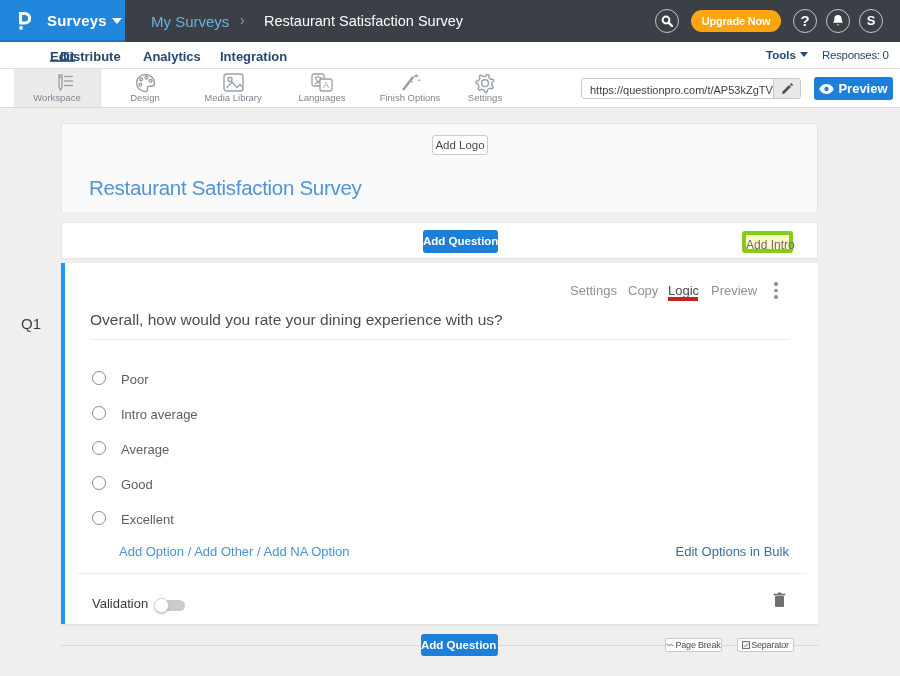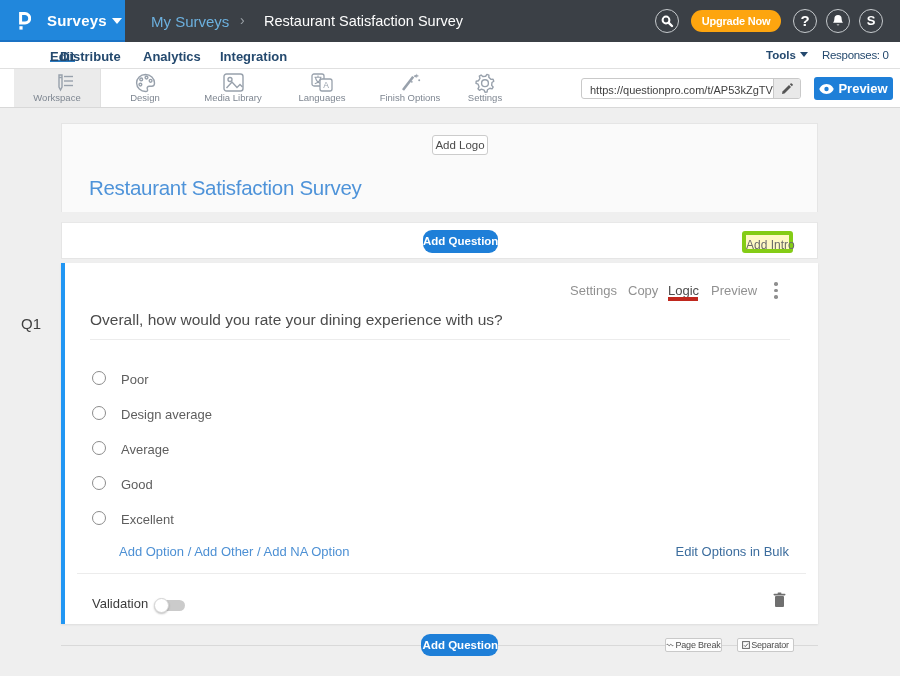--- a/index.html
+++ b/index.html
@@ -36,21 +36,21 @@
 #urlbox .txt { position:absolute; left:8px; top:4.5px; font-size:11px; color:#3f3f3f; white-space:nowrap; overflow:hidden; width:183px; }
 #urlbox .pen { position:absolute; right:0; top:0; width:27px; height:19px; background:#e9e9e9; border-left:1px solid #c9c9c9; border-radius:0 2px 2px 0; text-align:center; }
 #previewbtn { position:absolute; left:814px; top:8px; width:79px; height:23px; background:#1e7fd8; border-radius:3px; color:#fff; font-size:13px; font-weight:bold; text-align:center; line-height:23px; }
 
 
 #content { position:absolute; left:0; top:108px; width:900px; height:568px; background:#efefef; }
 #card-header { position:absolute; left:61px; top:15px; width:757px; height:89px; background:#fafafa; border:1px solid #e5e5e5; border-bottom:none; }
 #addlogo { position:absolute; left:370px; top:11px; width:56px; height:20px; background:#fff; border:1px solid #ccc; border-radius:3px; font-size:11.5px; color:#4a4a4a; text-align:center; line-height:18px; }
 #card-title { position:absolute; left:27px; top:52px; font-size:20.5px; color:#4e93d9; letter-spacing:-0.3px; }
 #row-addq1 { position:absolute; left:61px; top:114px; width:757px; height:37px; background:#fff; border:1px solid #e5e5e5; border-top:1px solid #e8e8e8; }
-.bluebtn { background:#1e7fd8; border-radius:9px; color:#fff; font-size:11.5px; font-weight:bold; text-align:right; white-space:nowrap; }
+.bluebtn { background:#1e7fd8; border-radius:3px; color:#fff; font-size:11.5px; font-weight:bold; text-align:left; white-space:nowrap; }
 #addq1 { position:absolute; left:361px; top:7px; width:75px; height:23px; line-height:23px; }
 #addintro { position:absolute; left:680px; top:8px; width:51px; white-space:nowrap; height:22px; background:#fef9c3; border:4px solid #84cc16; border-radius:3px; font-size:12px; color:#6a6a6a; text-align:center; line-height:20px; }
 
 
 #qcard { position:absolute; left:61px; top:155px; width:757px; height:361px; background:#fff; border-left:4px solid #2196f3; box-shadow:0 1px 2px rgba(0,0,0,0.08); }
 #q1label { position:absolute; left:21px; top:315px; font-size:15px; color:#3f3f3f; z-index:5; }
 .qact { position:absolute; top:20px; font-size:13px; color:#919191; }
 #act-logic { color:#4d4d4d; }
 #logic-underline { position:absolute; left:603px; top:34px; width:30px; height:3.5px; background:#c0281e; }
 #qdots { position:absolute; left:709px; top:19px; }
@@ -211,21 +211,21 @@
       </div>
 
     <div id="qtext">Overall, how would you rate your dining experience with us?</div>
 
     <div class="opt" style="top:108px;">
         <span class="radio"></span>
         <span class="ol">Poor</span>
       </div>
     <div class="opt" style="top:143px;">
         <span class="radio"></span>
-        <span class="ol">Design average</span>
+        <span class="ol">Intro average</span>
       </div>
     <div class="opt" style="top:178px;">
         <span class="radio"></span>
         <span class="ol">Average</span>
       </div>
     <div class="opt" style="top:213px;">
         <span class="radio"></span>
         <span class="ol">Good</span>
       </div>
     <div class="opt" style="top:248px;">

